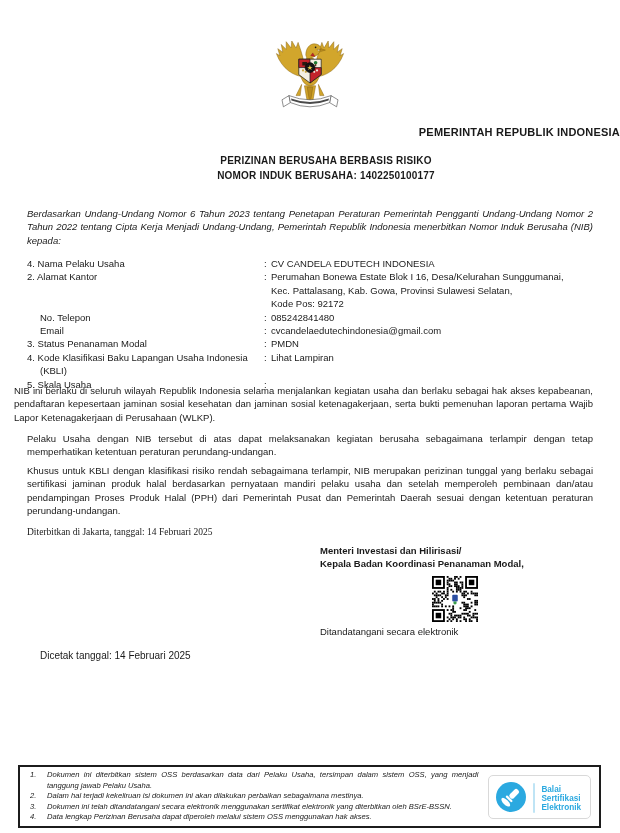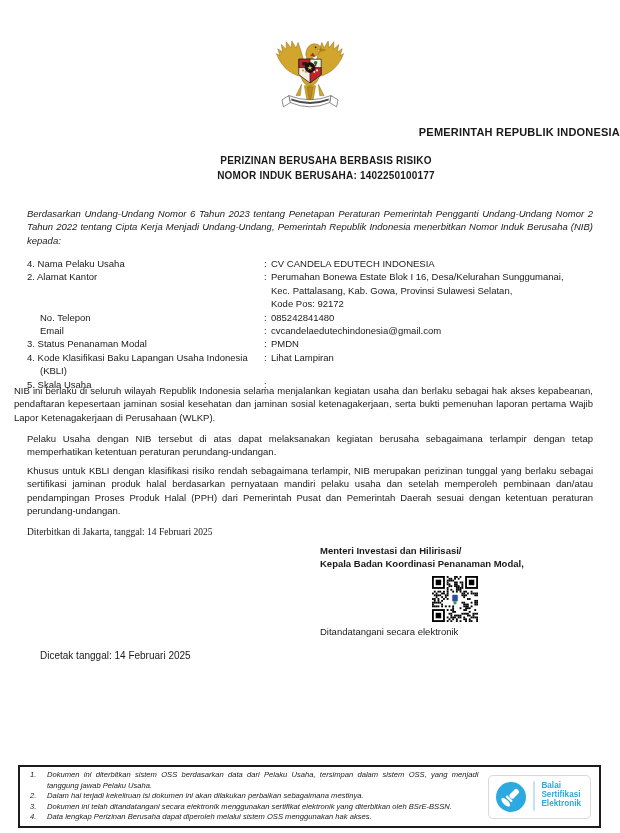--- a/index.html
+++ b/index.html
@@ -46,21 +46,21 @@
     position:absolute; left:18px; right:19px; top:765px; height:63px;
     border:2px solid #1c1c1c;
     display:flex; align-items:center;
     padding:4px 8px 4px 10px;
   }
   .notes { flex:1; font-style:italic; font-size:7.6px; line-height:10.4px; padding-right:10px; }
   .note-row { display:flex; }
   .note-row .num { flex:0 0 17px; }
   .note-row .txt { flex:1; text-align:justify; }
   .cert-logo {
-    flex:0 0 auto; display:flex; align-items:flex-start; gap:6px;
+    flex:0 0 auto; display:flex; align-items:flex-end; gap:6px;
     border:1px solid #d9d9d9; border-radius:5px;
     background:#ffffff; padding:5px 9px 5px 6px; height:44px;
   }
   .cert-divider { width:2px; height:30px; background:#bfe4f5; border-radius:1px; }
   .cert-text { color:#2ba9e0; font-weight:bold; font-size:8.2px; line-height:9.2px; }
 </style>
 </head>
 <body>
 
 <div class="page">

